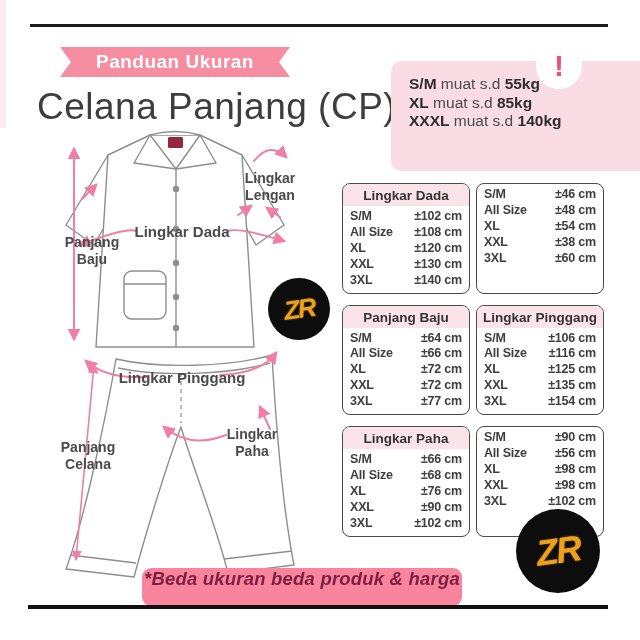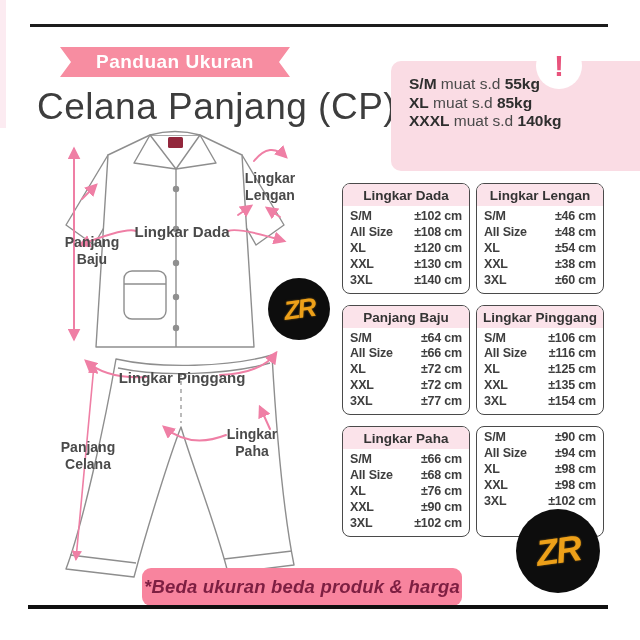--- a/index.html
+++ b/index.html
@@ -65,21 +65,21 @@
   .zr-logo .zr-text{
     color:#eda019;font-weight:800;font-style:italic;letter-spacing:-2px;
     transform:rotate(-8deg);
     text-shadow:0 0 2px rgba(237,160,25,.6);
   }
   .logo-center .zr-text{font-size:26px;}
   .logo-br .zr-text{font-size:36px;}
   
   .footer-banner{
     left:142px;top:568px;width:320px;height:38px;background:#f8849e;border-radius:9px;
-    display:flex;align-items:center;justify-content:center;z-index:2;
+    display:flex;align-items:flex-start;justify-content:center;z-index:2;
     color:#7d1f42;font-weight:700;font-style:italic;font-size:18.5px;letter-spacing:.2px;
   }
 </style>
 </head>
 <body>
 
 <div class="abs edge-tint"></div>
 <div class="abs top-rule"></div>
 
 <div class="abs ribbon">
@@ -119,21 +119,20 @@
           <span>XXL</span>
           <span>±130 cm</span>
         </div>
         <div class="tbl-row">
           <span>3XL</span>
           <span>±140 cm</span>
         </div>
       </div>
     </div>
     <div class="size-table">
-      <div class="tbl-title">Lingkar Lengan</div>
       <div class="tbl-body">
         <div class="tbl-row">
           <span>S/M</span>
           <span>±46 cm</span>
         </div>
         <div class="tbl-row">
           <span>All Size</span>
           <span>±48 cm</span>
         </div>
         <div class="tbl-row">
@@ -226,21 +225,21 @@
       </div>
     </div>
     <div class="size-table">
       <div class="tbl-body">
         <div class="tbl-row">
           <span>S/M</span>
           <span>±90 cm</span>
         </div>
         <div class="tbl-row">
           <span>All Size</span>
-          <span>±94 cm</span>
+          <span>±56 cm</span>
         </div>
         <div class="tbl-row">
           <span>XL</span>
           <span>±98 cm</span>
         </div>
         <div class="tbl-row">
           <span>XXL</span>
           <span>±98 cm</span>
         </div>
         <div class="tbl-row">

